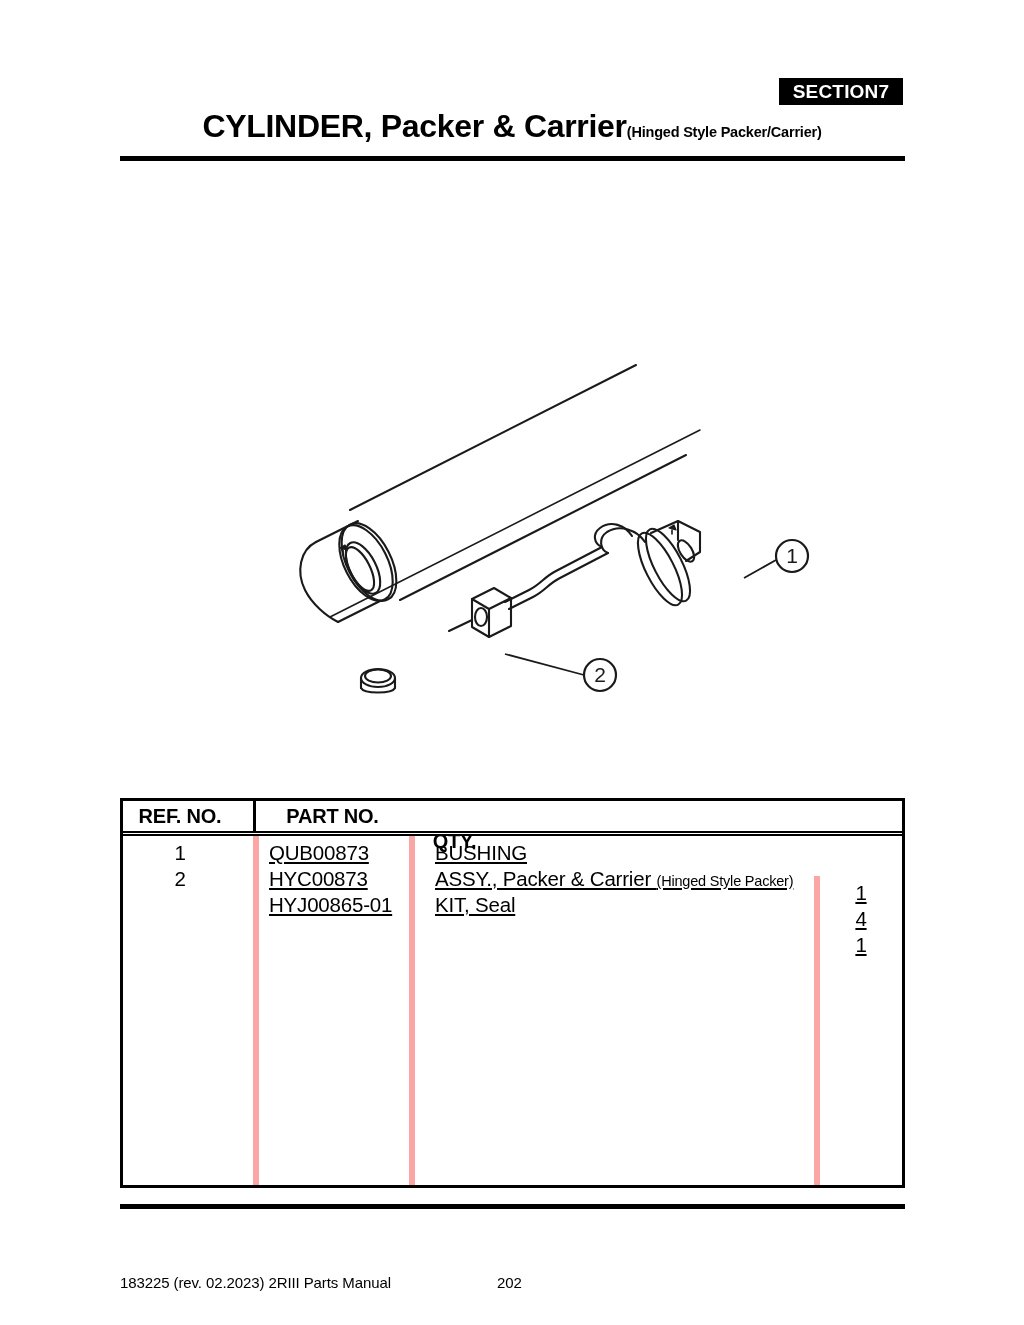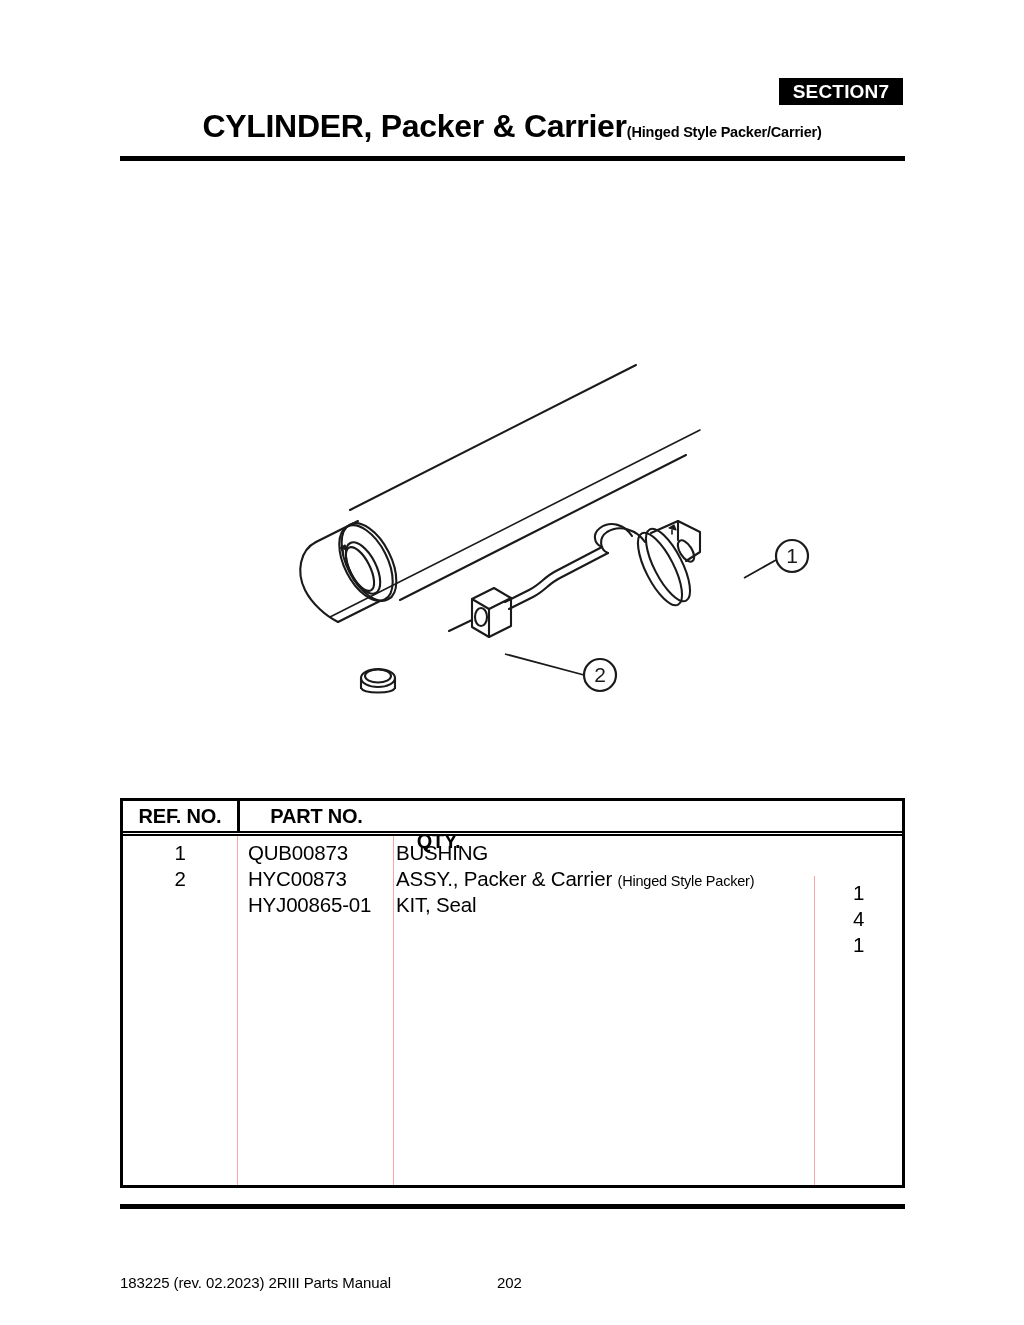--- a/index.html
+++ b/index.html
@@ -92,21 +92,21 @@
   .pt-head > div {
     display: flex;
     align-items: center;
     justify-content: center;
     font-size: 20px;
     font-weight: bold;
     box-sizing: border-box;
     letter-spacing: -0.2px;
   }
   .col-ref   { width: 114px; }
-  .col-part  { width: 156px; }
+  .col-part  { width: 156px; margin-left: 16px; }
   .col-desc  { flex: 1 1 auto; }
   .col-qty   { width: 88px; margin-top: 40px; }
 
   .pt-head .col-part,
   .pt-head .col-desc,
   .pt-head .col-qty { border-left: 3px solid #000000; }
 
   .pt-headsep {
     position: absolute;
     left: 0;
@@ -127,33 +127,33 @@
     bottom: 0;
     display: flex;
     box-sizing: border-box;
   }
   .pt-body > div {
     box-sizing: border-box;
     padding-top: 4px;
   }
   .pt-body .col-part,
   .pt-body .col-desc,
-  .pt-body .col-qty { border-left: 1px solid #fca5a5; }
+  .pt-body .col-qty { border-left: 6px solid #fca5a5; text-decoration: underline; }
 
   .cell-line {
     height: 26px;
     line-height: 26px;
     font-size: 20.5px;
     white-space: nowrap;
     letter-spacing: -0.2px;
   }
   .col-ref  .cell-line { text-align: center; }
   .col-qty  .cell-line { text-align: center; }
   .col-part .cell-line { text-align: left; padding-left: 10px; }
-  .col-desc .cell-line { text-align: left; padding-left: 2px; }
+  .col-desc .cell-line { text-align: left; padding-left: 20px; }
   .desc-note {
     font-size: 14.5px;
     letter-spacing: -0.2px;
   }
 
   .rule-bottom {
     position: absolute;
     left: 120px;
     top: 1204px;
     width: 785px;

